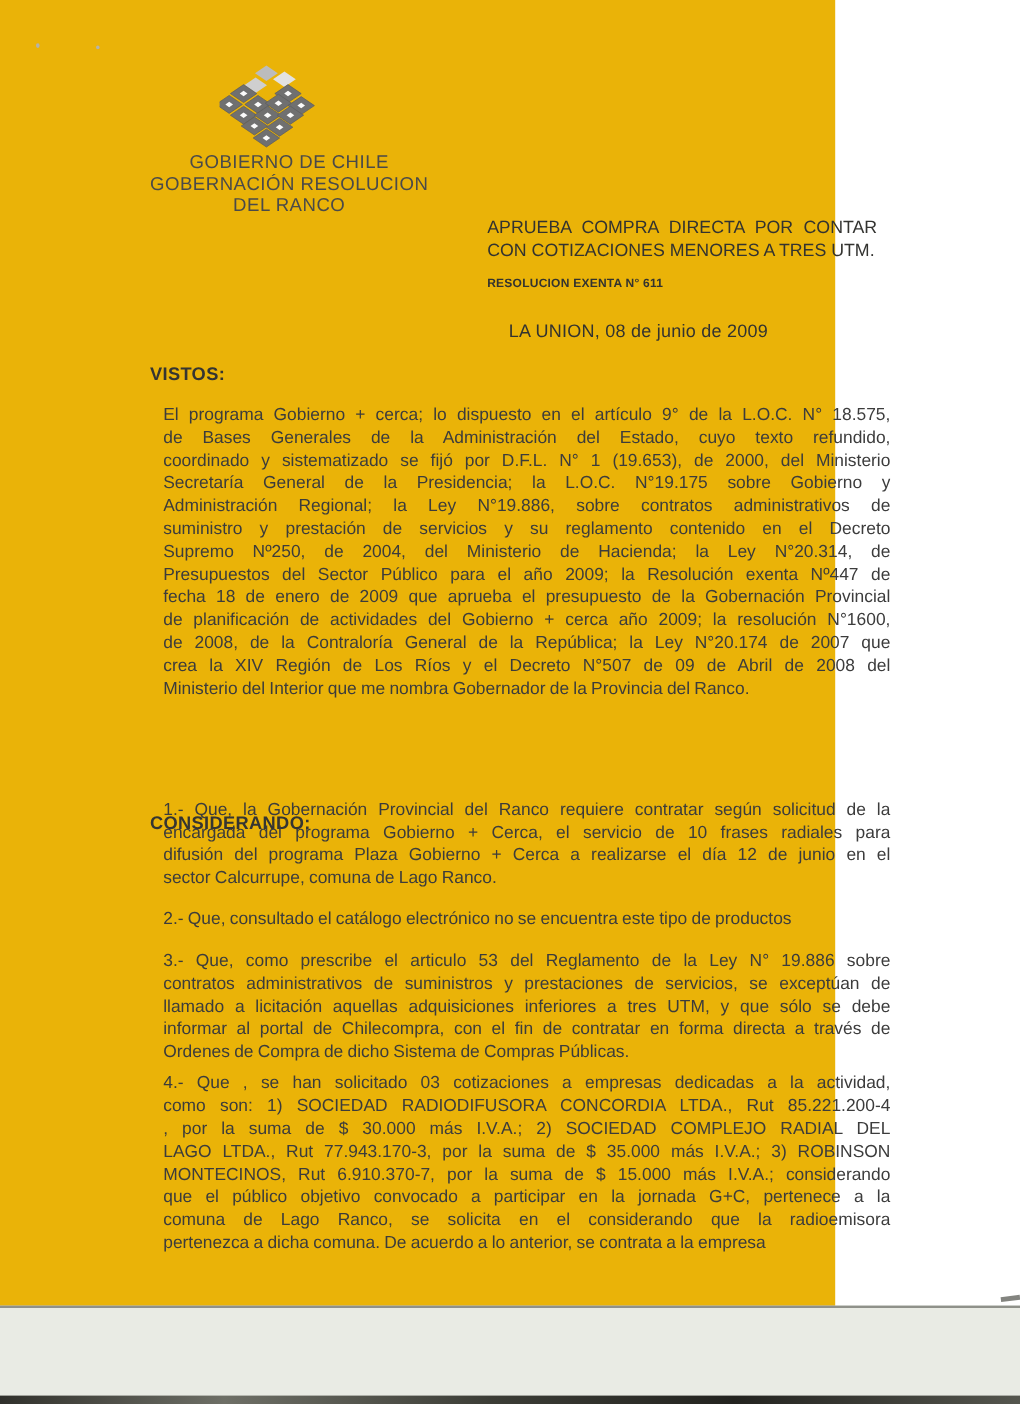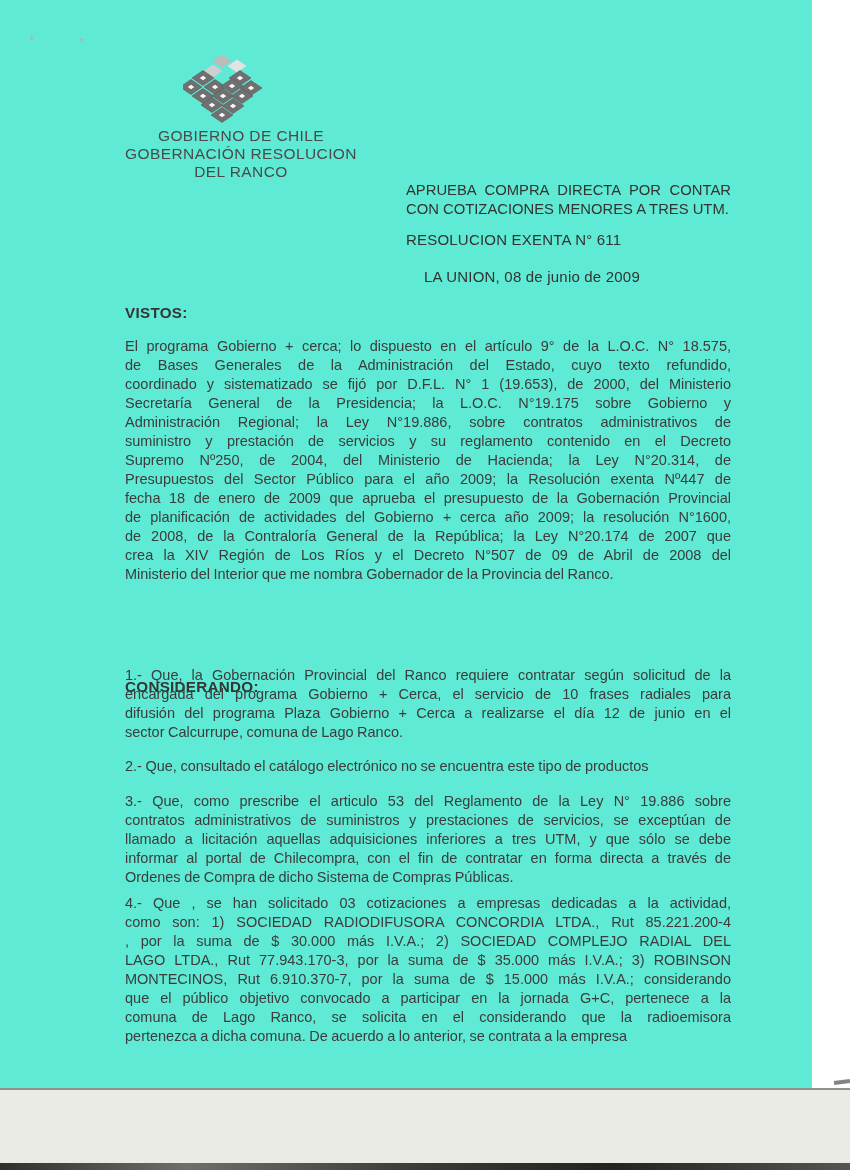--- a/index.html
+++ b/index.html
@@ -3,22 +3,22 @@
 <meta charset="utf-8">
 <title>Resolucion Exenta N° 611</title>
 <style>
   html,body { margin:0; padding:0; }
   body {
     width:850px; height:1170px; position:relative; overflow:hidden;
     background:#ffffff;
     font-family:"Liberation Sans", sans-serif;
   }
   .page {
-    position:absolute; left:0; top:0; width:812px; height:1170px;
-    background:#5eead4;
+    position:absolute; left:0; top:0; width:696px; height:1170px;
+    background:#eab308;
   }
   
   .speck { position:absolute; background:#b3b3ae; border-radius:50%; }
   .speck.s1 { left:30px; top:36px; width:3px; height:4px; }
   .speck.s2 { left:80px; top:38px; width:3px; height:3px; }
   .corner-mark { position:absolute; left:834px; top:1080px; width:16px; height:4px;
     background:#5a5b54; transform:rotate(-7deg); opacity:.75; }
 
   
   .logo { position:absolute; left:183px; top:54px; }
@@ -28,37 +28,37 @@
     color:#4a4a4a; letter-spacing:.4px;
   }
 
   
   .subject {
     position:absolute; left:406px; top:181px; width:325px;
     font-weight:normal; font-size:14.8px; line-height:19.5px; color:#333330;
   }
   .res-num {
     position:absolute; left:406px; top:231px;
-    font-weight:normal; font-size:15px; color:#333330; letter-spacing:.2px;
+    font-weight:bold; font-size:10px; color:#333330; letter-spacing:.2px;
   }
   .place-date {
     position:absolute; left:424px; top:268px;
     font-weight:normal; font-size:15px; color:#333330; letter-spacing:.2px;
   }
 
   
   .h-section {
     position:absolute; left:125px;
     font-weight:bold; font-size:15.2px; color:#353532; letter-spacing:.3px;
   }
   .h-vistos { top:304px; }
   .h-considerando { top:630px;margin-top:48px; }
 
   .para {
-    position:absolute; left:125px; width:606px;
+    position:absolute; left:136px; width:606px;
     font-size:14.5px; line-height:19px; color:#3c3c3c;
     word-spacing:-0.5px;
   }
   .p-vistos { top:337px; }
   .p-c1 { top:666px; }
   .p-c2 { top:757px; }
   .p-c3 { top:792px; }
   .p-c4 { top:894px; }
 
   .tline { text-align:justify; text-align-last:justify; height:19px; overflow:hidden; }

